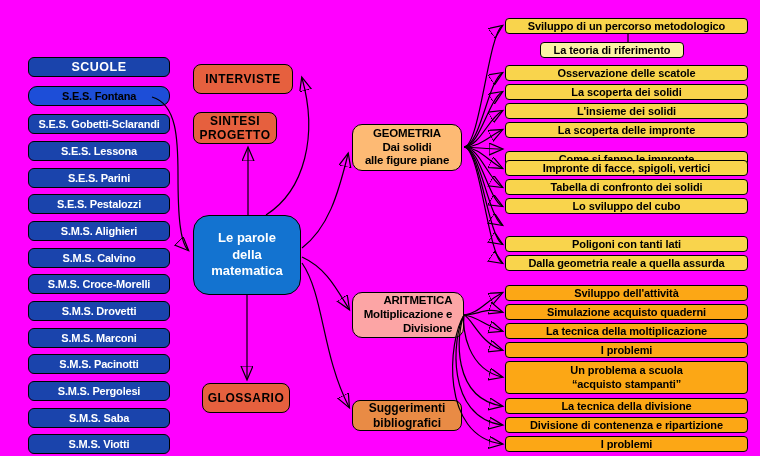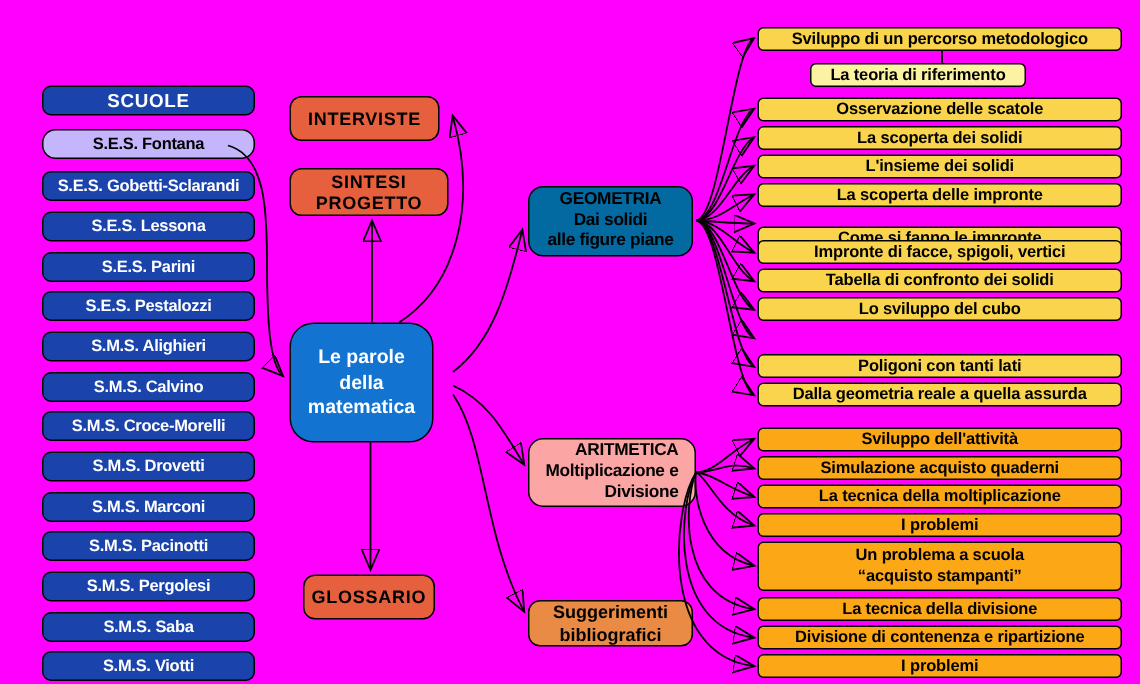--- a/index.html
+++ b/index.html
@@ -8,26 +8,26 @@
     font-family:"Liberation Sans",sans-serif;overflow:hidden;
   }
   .node{
     position:absolute;box-sizing:border-box;border:1.5px solid #000;
     display:flex;align-items:center;justify-content:center;text-align:center;
     font-weight:bold;white-space:nowrap;z-index:2;
   }
   .school{left:10px;width:142px;height:20px;background:#1A44AC;color:#fff;
     border-radius:6px;font-size:11px;letter-spacing:-0.2px;margin-left:18px;}
   .school.hdr{font-size:12.5px;letter-spacing:0.5px;}
-  .school.sel{background:#c4b5fd;color:#000;border-radius:9px;text-align:right;}
-  .center-node{left:193px;top:215px;width:96px;height:80px;background:#1373D0;
+  .school.sel{background:#1d4ed8;color:#000;border-radius:9px;text-align:right;}
+  .center-node{left:193px;top:215px;width:108px;height:80px;background:#1373D0;
     color:#fff;border-radius:16px;font-size:13px;white-space:pre-line;line-height:1.3;}
   .topic{background:#E6603E;color:#000;border-radius:8px;font-size:12px;
     white-space:pre-line;line-height:1.2;letter-spacing:0.5px;}
-  .topic.big{background:#0369a1;font-size:11.5px;letter-spacing:-0.2px;border-radius:10px;}
+  .topic.big{background:#fdba74;font-size:11.5px;letter-spacing:-0.2px;border-radius:10px;}
   .topic.big.orange{background:#fca5a5;text-align:right;}
   .topic.biblio{background:#E98B45;letter-spacing:0;}
   .rbar{left:505px;width:243px;height:16px;background:#F9D44C;border-radius:4px;
     font-size:11px;letter-spacing:-0.1px;color:#000;}
   .rbar.pale{background:#FBF2A4;}
   .rbar.orange{background:#FCA715;}
   .rbar.tall{height:33px;white-space:pre-line;line-height:1.25;}
   svg.wires{position:absolute;left:0;top:0;z-index:3;pointer-events:none;}
   svg.wires path{fill:none;stroke:#000;stroke-width:1.2;}
 </style>
@@ -46,21 +46,21 @@
   <div class="node school" style="top:248px">S.M.S. Calvino</div>
   <div class="node school" style="top:274px">S.M.S. Croce-Morelli</div>
   <div class="node school" style="top:301px">S.M.S. Drovetti</div>
   <div class="node school" style="top:328px">S.M.S.  Marconi</div>
   <div class="node school" style="top:354px">S.M.S. Pacinotti</div>
   <div class="node school" style="top:381px">S.M.S.  Pergolesi</div>
   <div class="node school" style="top:408px">S.M.S. Saba</div>
   <div class="node school" style="top:434px">S.M.S.  Viotti</div>
 
   <div class="node topic" style="left:193px;top:64px;width:100px;height:30px">INTERVISTE</div>
-  <div class="node topic" style="left:193px;top:112px;width:106px;height:32px">SINTESI
+  <div class="node topic" style="left:193px;top:112px;width:84px;height:32px">SINTESI
 PROGETTO</div>
   <div class="node center-node">Le parole
 della
 matematica</div>
   <div class="node topic" style="left:202px;top:383px;width:88px;height:30px">GLOSSARIO</div>
   <div class="node topic big" style="left:352px;top:124px;width:110px;height:47px">GEOMETRIA
 Dai solidi
 alle figure piane</div>
   <div class="node topic big orange" style="left:352px;top:292px;width:112px;height:46px">ARITMETICA
 Moltiplicazione e

